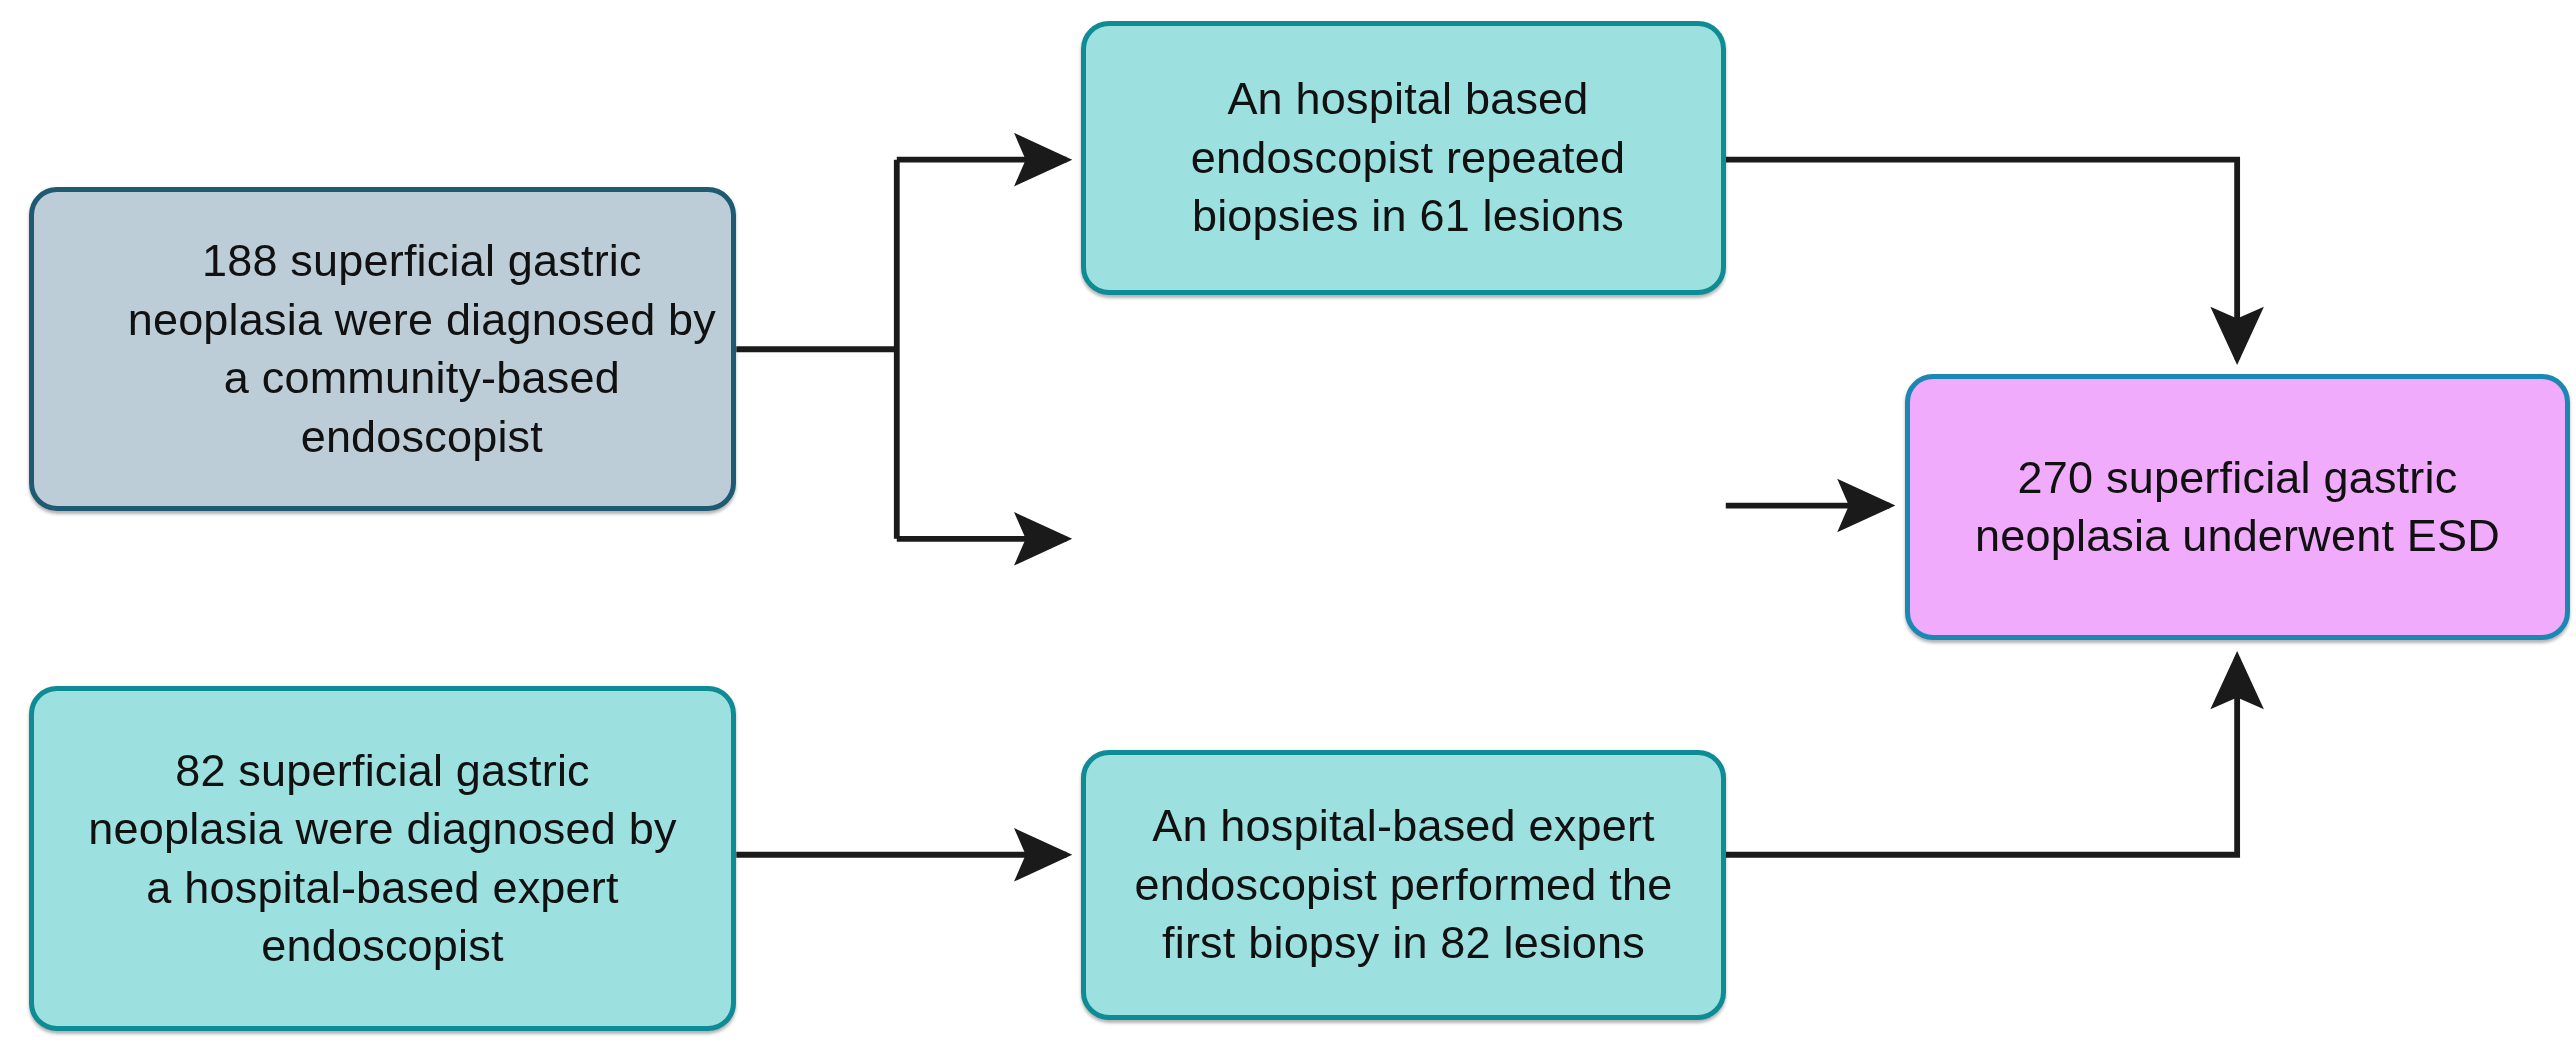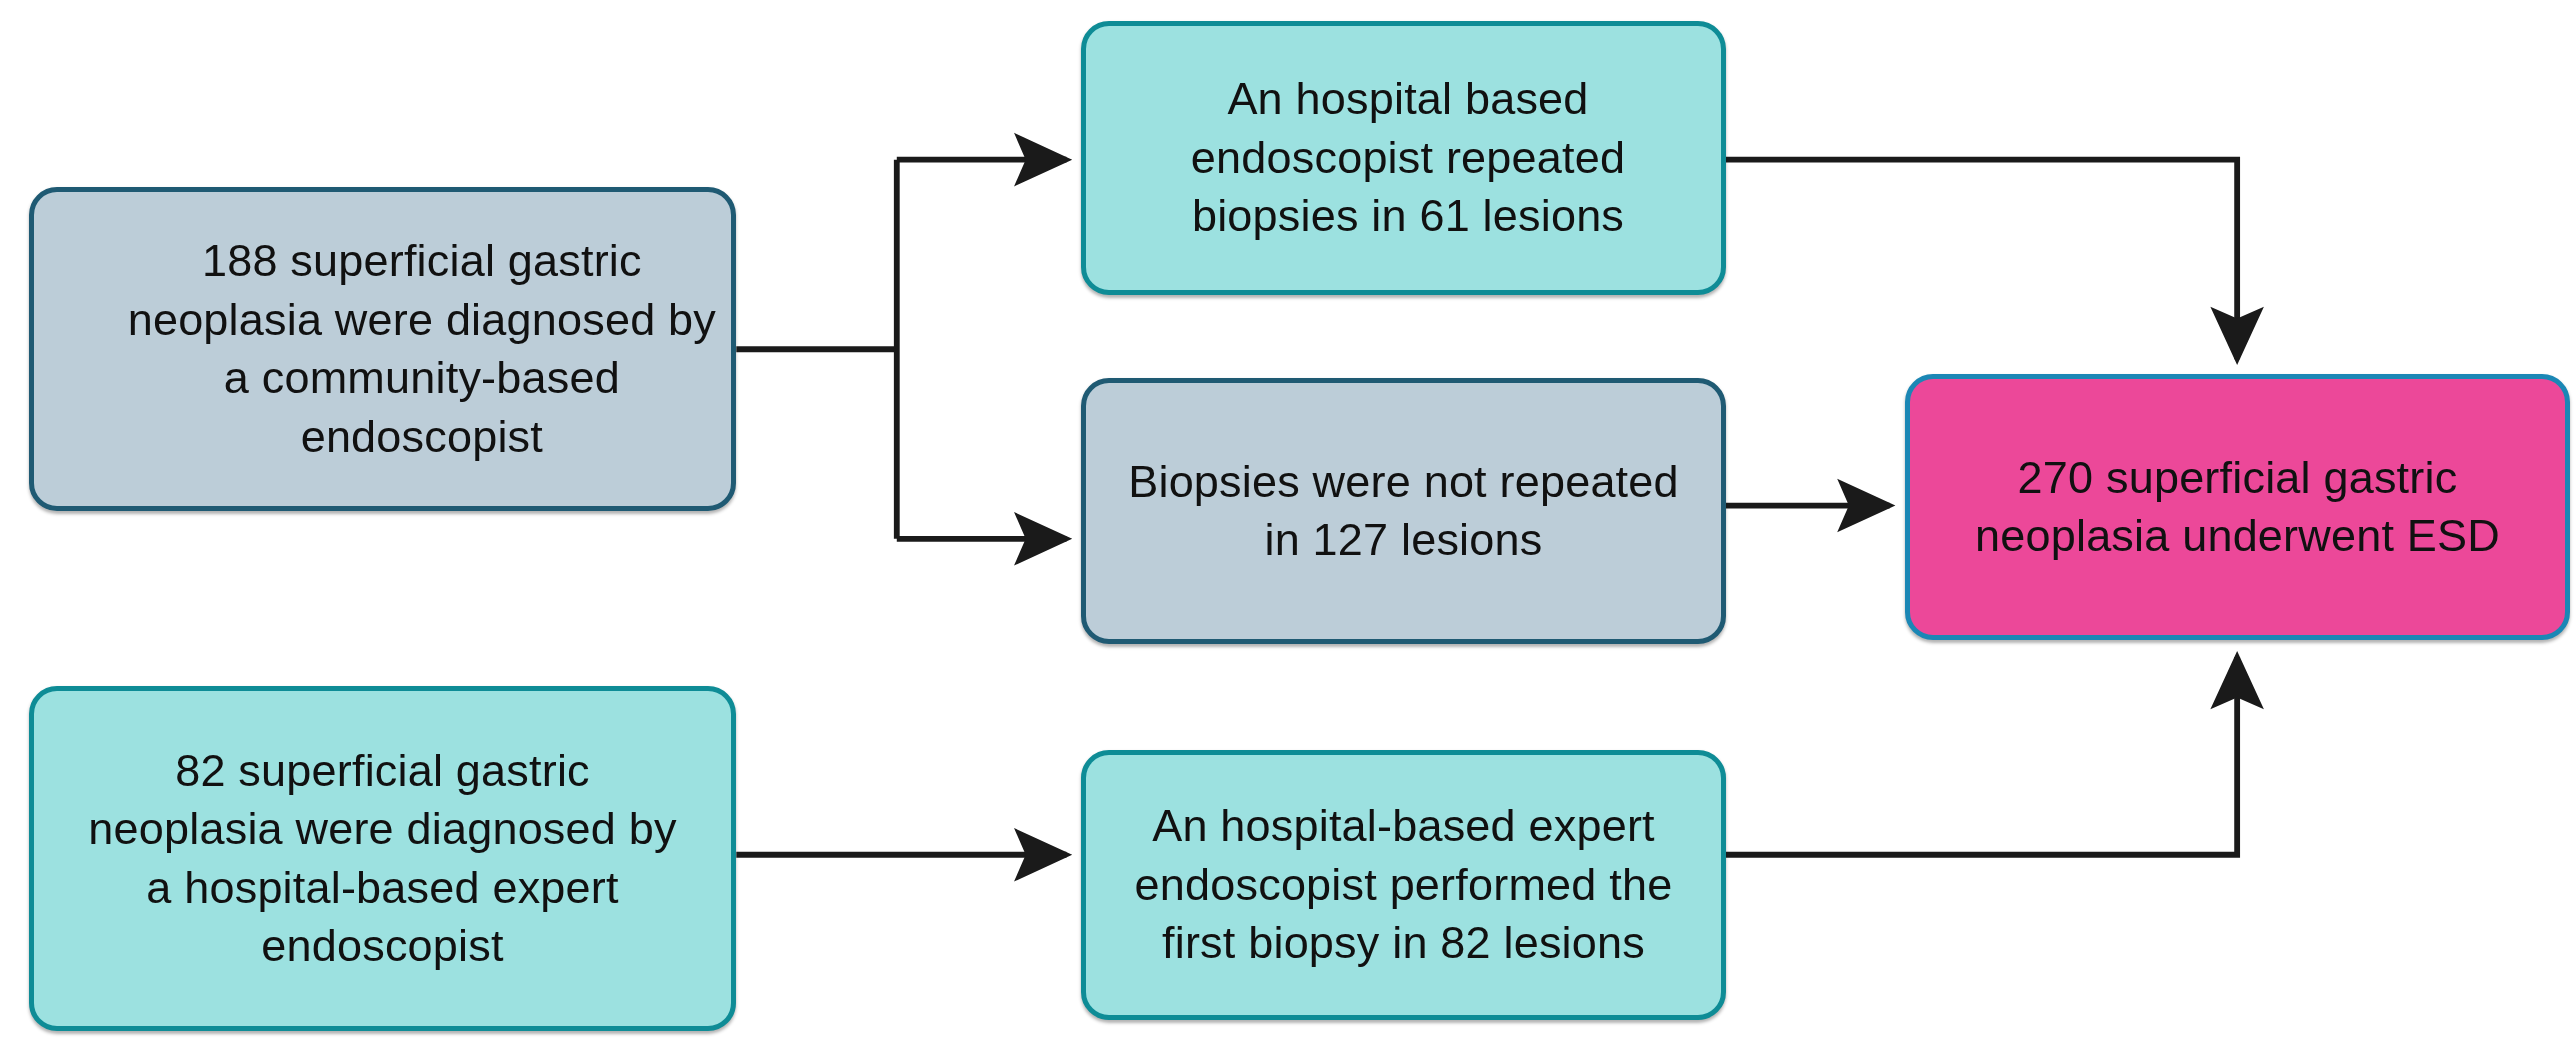--- a/index.html
+++ b/index.html
@@ -35,21 +35,21 @@
   }
   .node.gray {
     background: #bccdd8;
     border-color: #1f5a73;
   }
   .node.turquoise {
     background: #9ce1e0;
     border-color: #0e8c96;
   }
   .node.sky {
-    background: #ec4899;
+    background: #f0abfc;
     border-color: #1b87b5;
   }
   
   #edges {
     position: absolute;
     left: 0;
     top: 0;
     width: 2576px;
     height: 1051px;
     pointer-events: none;
@@ -109,24 +109,20 @@
 a community-based
 endoscopist</span>
   </div>
 
   <div class="node turquoise" style="left:1081px; top:21px; width:645px; height:274px;padding-left:24px;">
     <span>An hospital based
 endoscopist repeated
 biopsies in 61 lesions</span>
   </div>
 
-  <div class="node gray" style="left:1081px; top:378px; width:645px; height:266px;">
-    <span>Biopsies were not repeated
-in 127 lesions</span>
-  </div>
 
   <div class="node turquoise" style="left:29px; top:686px; width:707px; height:345px;justify-content:center;">
     <span>82 superficial gastric
 neoplasia were diagnosed by
 a hospital-based expert
 endoscopist</span>
   </div>
 
   <div class="node turquoise" style="left:1081px; top:724px; width:645px; height:270px;margin-top:26px;">
     <span>An hospital-based expert

